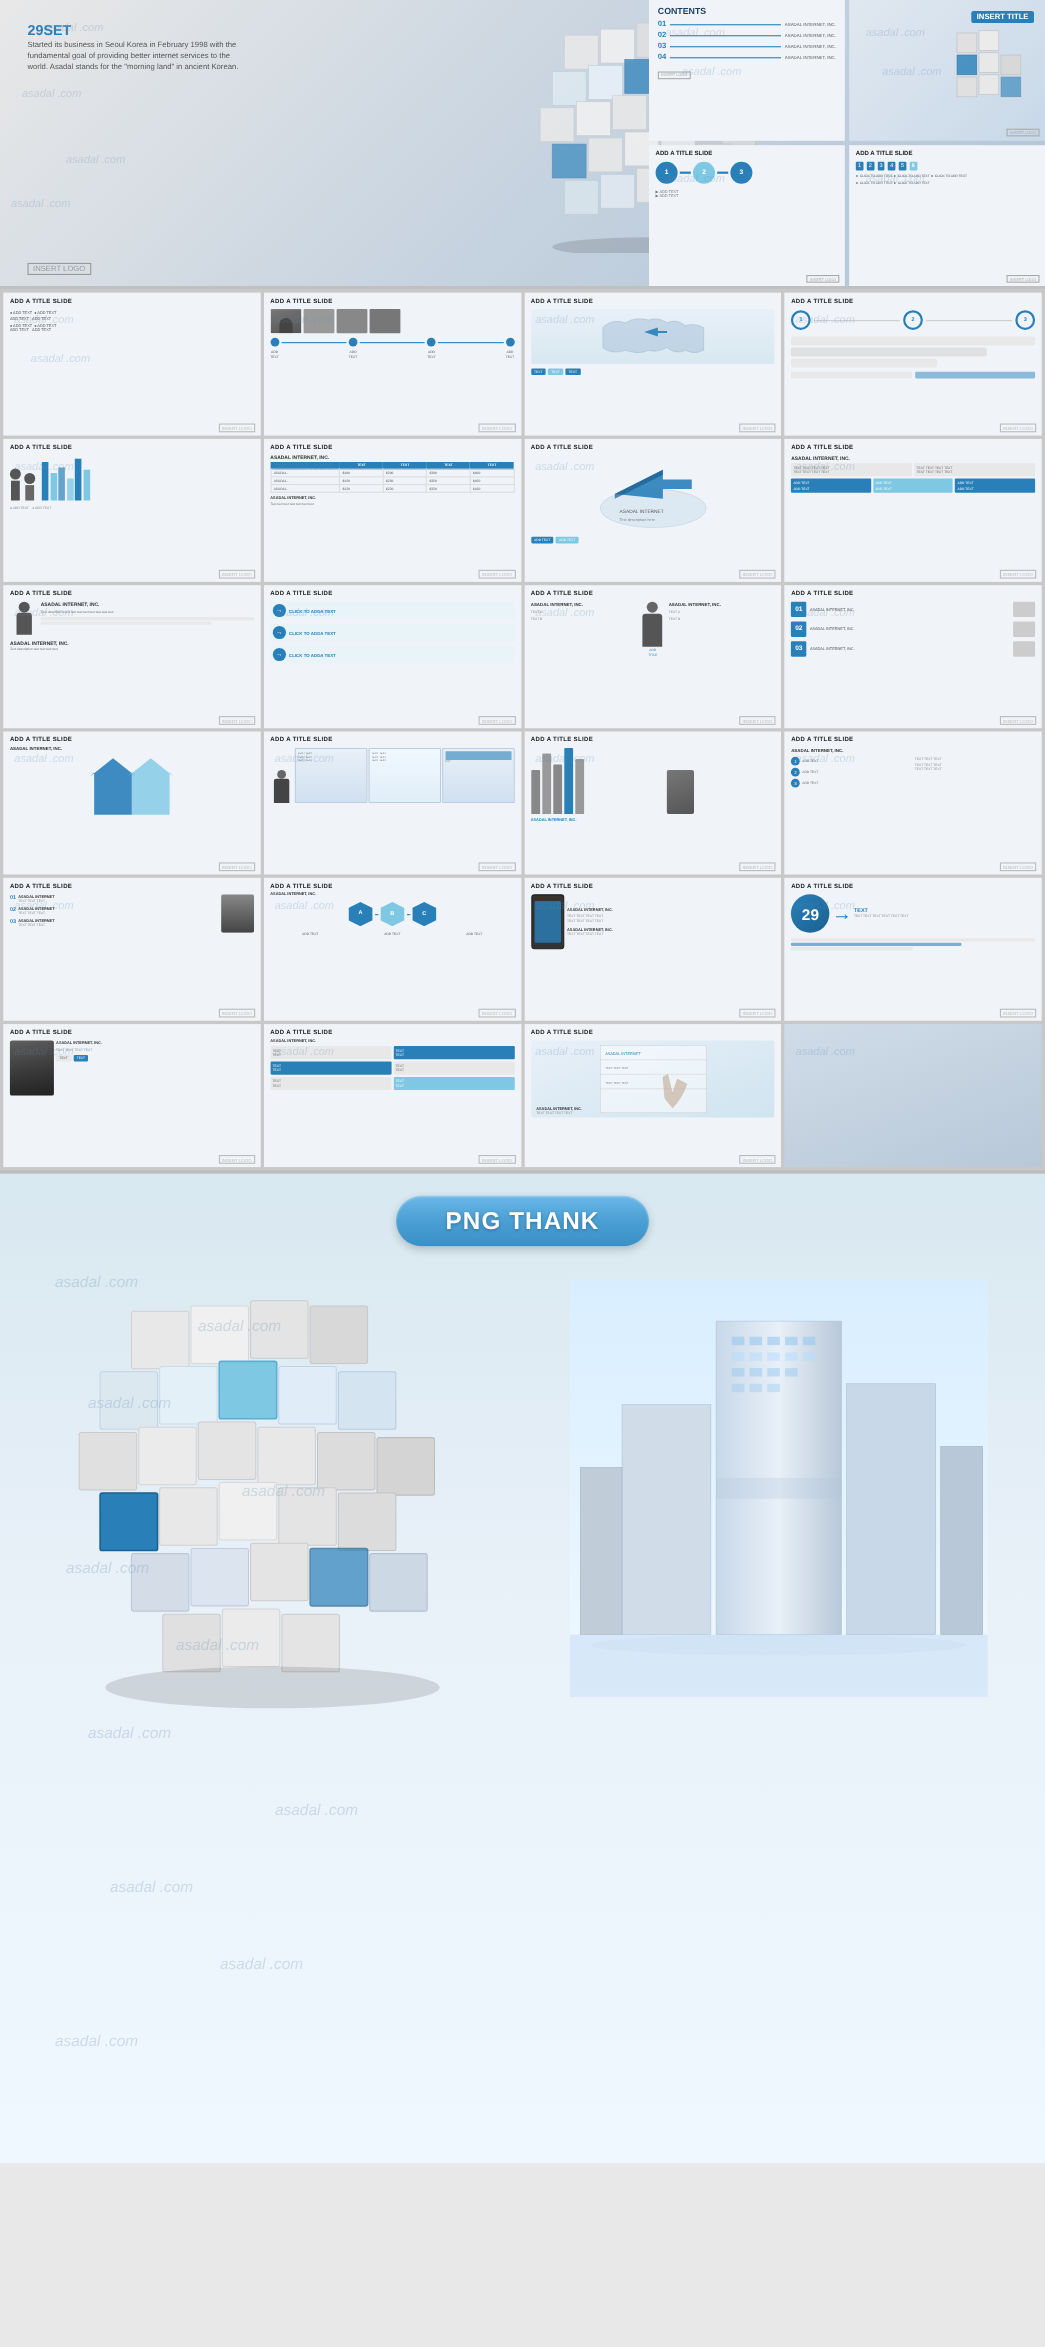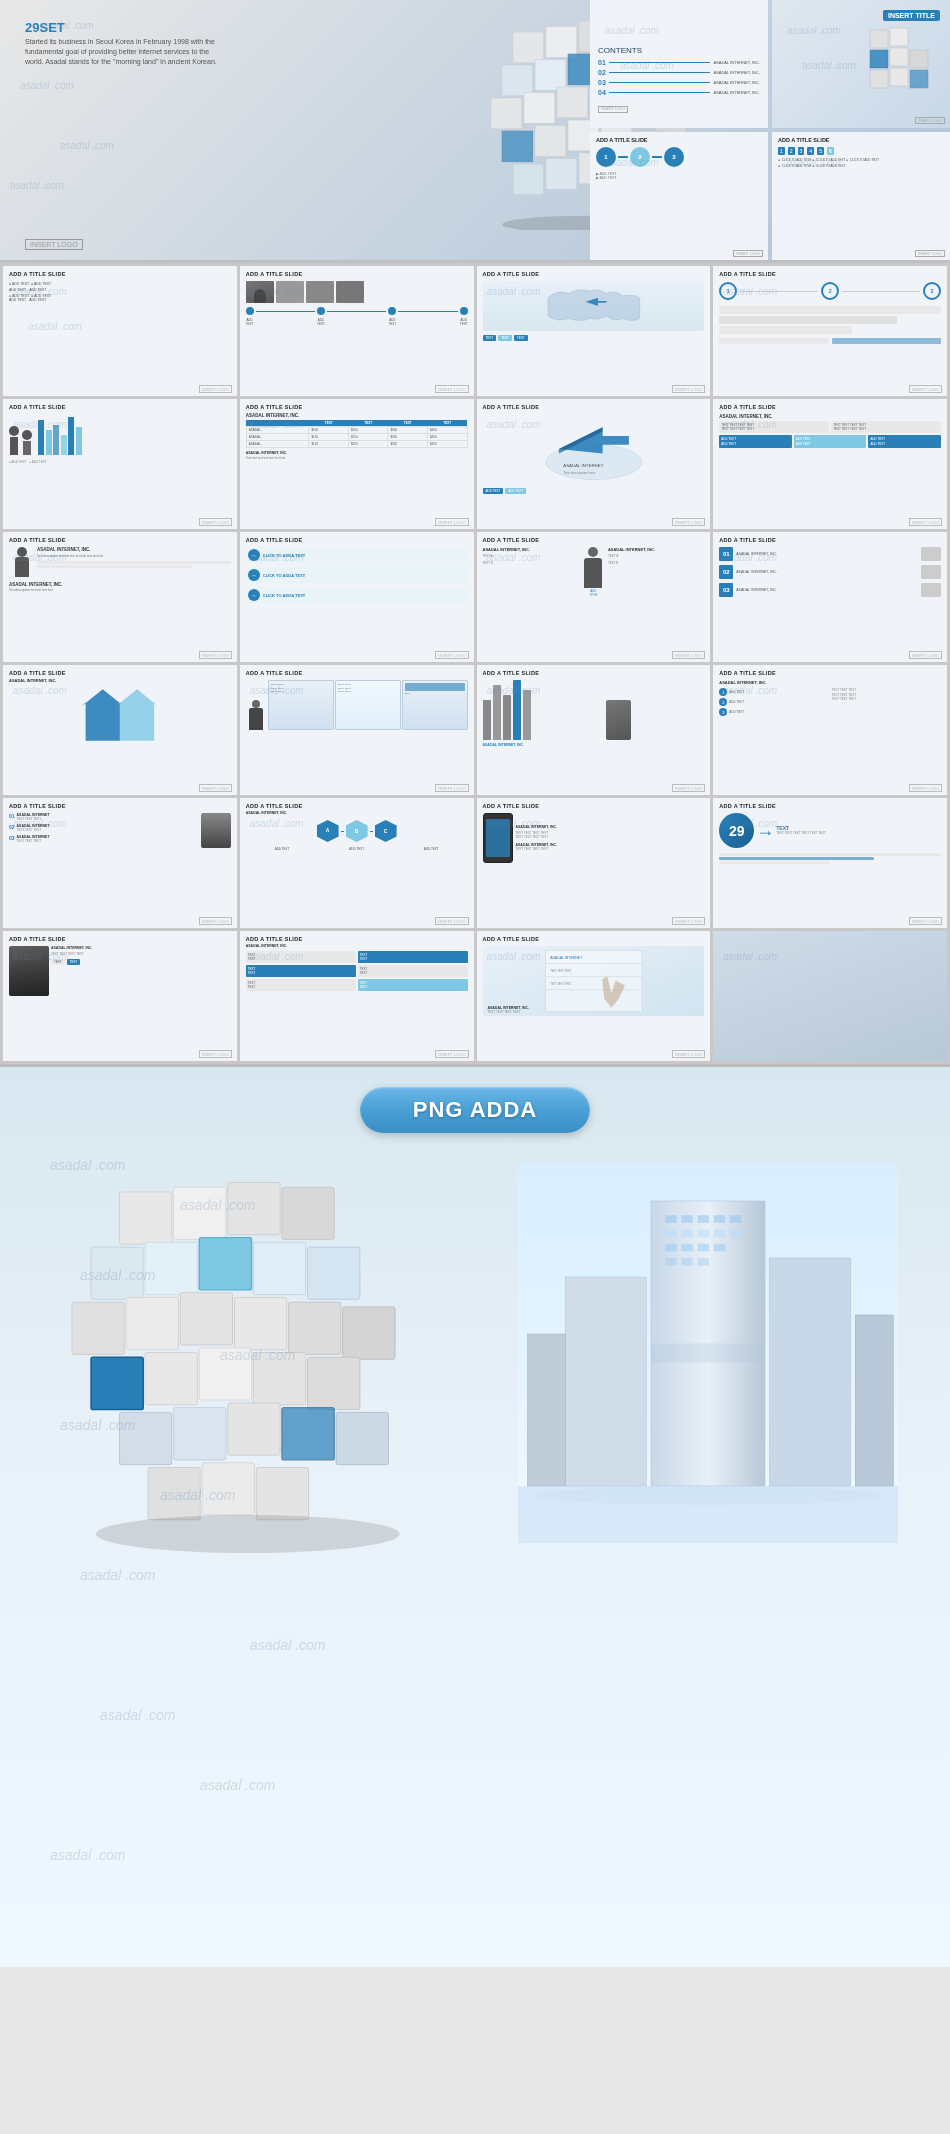--- a/index.html
+++ b/index.html
@@ -174,21 +174,21 @@
         </g>
       </svg>
     </div>
 
     <div style="position:absolute;right:0;top:0;width:360px;height:260px;">
 
       <div style="position:absolute;left:0;top:0;width:178px;height:128px;background:#f0f4f8;overflow:hidden;">
         <span class="wm" style="top:25px;left:15px;">asadal .com</span>
         <span class="wm" style="top:60px;left:30px;">asadal .com</span>
         <div style="padding:6px 8px;">
-          <div style="font-size:8px;font-weight:400;color:#1a3a5c;margin-bottom:4px;margin-top:40px;">CONTENTS</div>
+          <div style="font-size:8px;font-weight:700;color:#1a3a5c;margin-bottom:4px;">CONTENTS</div>
           <div style="display:flex;flex-direction:column;gap:3px;">
             <div style="display:flex;align-items:center;gap:3px;">
               <span style="font-size:7px;font-weight:bold;color:#2980b9;">01</span>
               <div style="flex:1;height:1.5px;background:#2980b9;"></div>
               <span style="font-size:4px;color:#555;">ASADAL INTERNET, INC.</span>
             </div>
             <div style="display:flex;align-items:center;gap:3px;">
               <span style="font-size:7px;font-weight:bold;color:#2980b9;">02</span>
               <div style="flex:1;height:1.5px;background:#2980b9;"></div>
               <span style="font-size:4px;color:#555;">ASADAL INTERNET, INC.</span>
@@ -924,21 +924,21 @@
       <span class="wm" style="top:20px;left:10px;">asadal .com</span>
     </div>
 
   </div>
 
   <div style="height:3px;background:#bbb;"></div>
 
   <div class="png-section">
     <div style="text-align:center;margin-bottom:20px;">
       <div class="png-file-badge">
-        <span class="png-file-text">PNG ADDA</span>
+        <span class="png-file-text">PNG THANK</span>
       </div>
     </div>
 
     <span class="wm" style="top:90px;left:50px;font-size:14px;">asadal .com</span>
     <span class="wm" style="top:130px;left:180px;font-size:14px;">asadal .com</span>
     <span class="wm" style="top:200px;left:80px;font-size:14px;">asadal .com</span>
     <span class="wm" style="top:280px;left:220px;font-size:14px;">asadal .com</span>
     <span class="wm" style="top:350px;left:60px;font-size:14px;">asadal .com</span>
     <span class="wm" style="top:420px;left:160px;font-size:14px;">asadal .com</span>
     <span class="wm" style="top:500px;left:80px;font-size:14px;">asadal .com</span>

